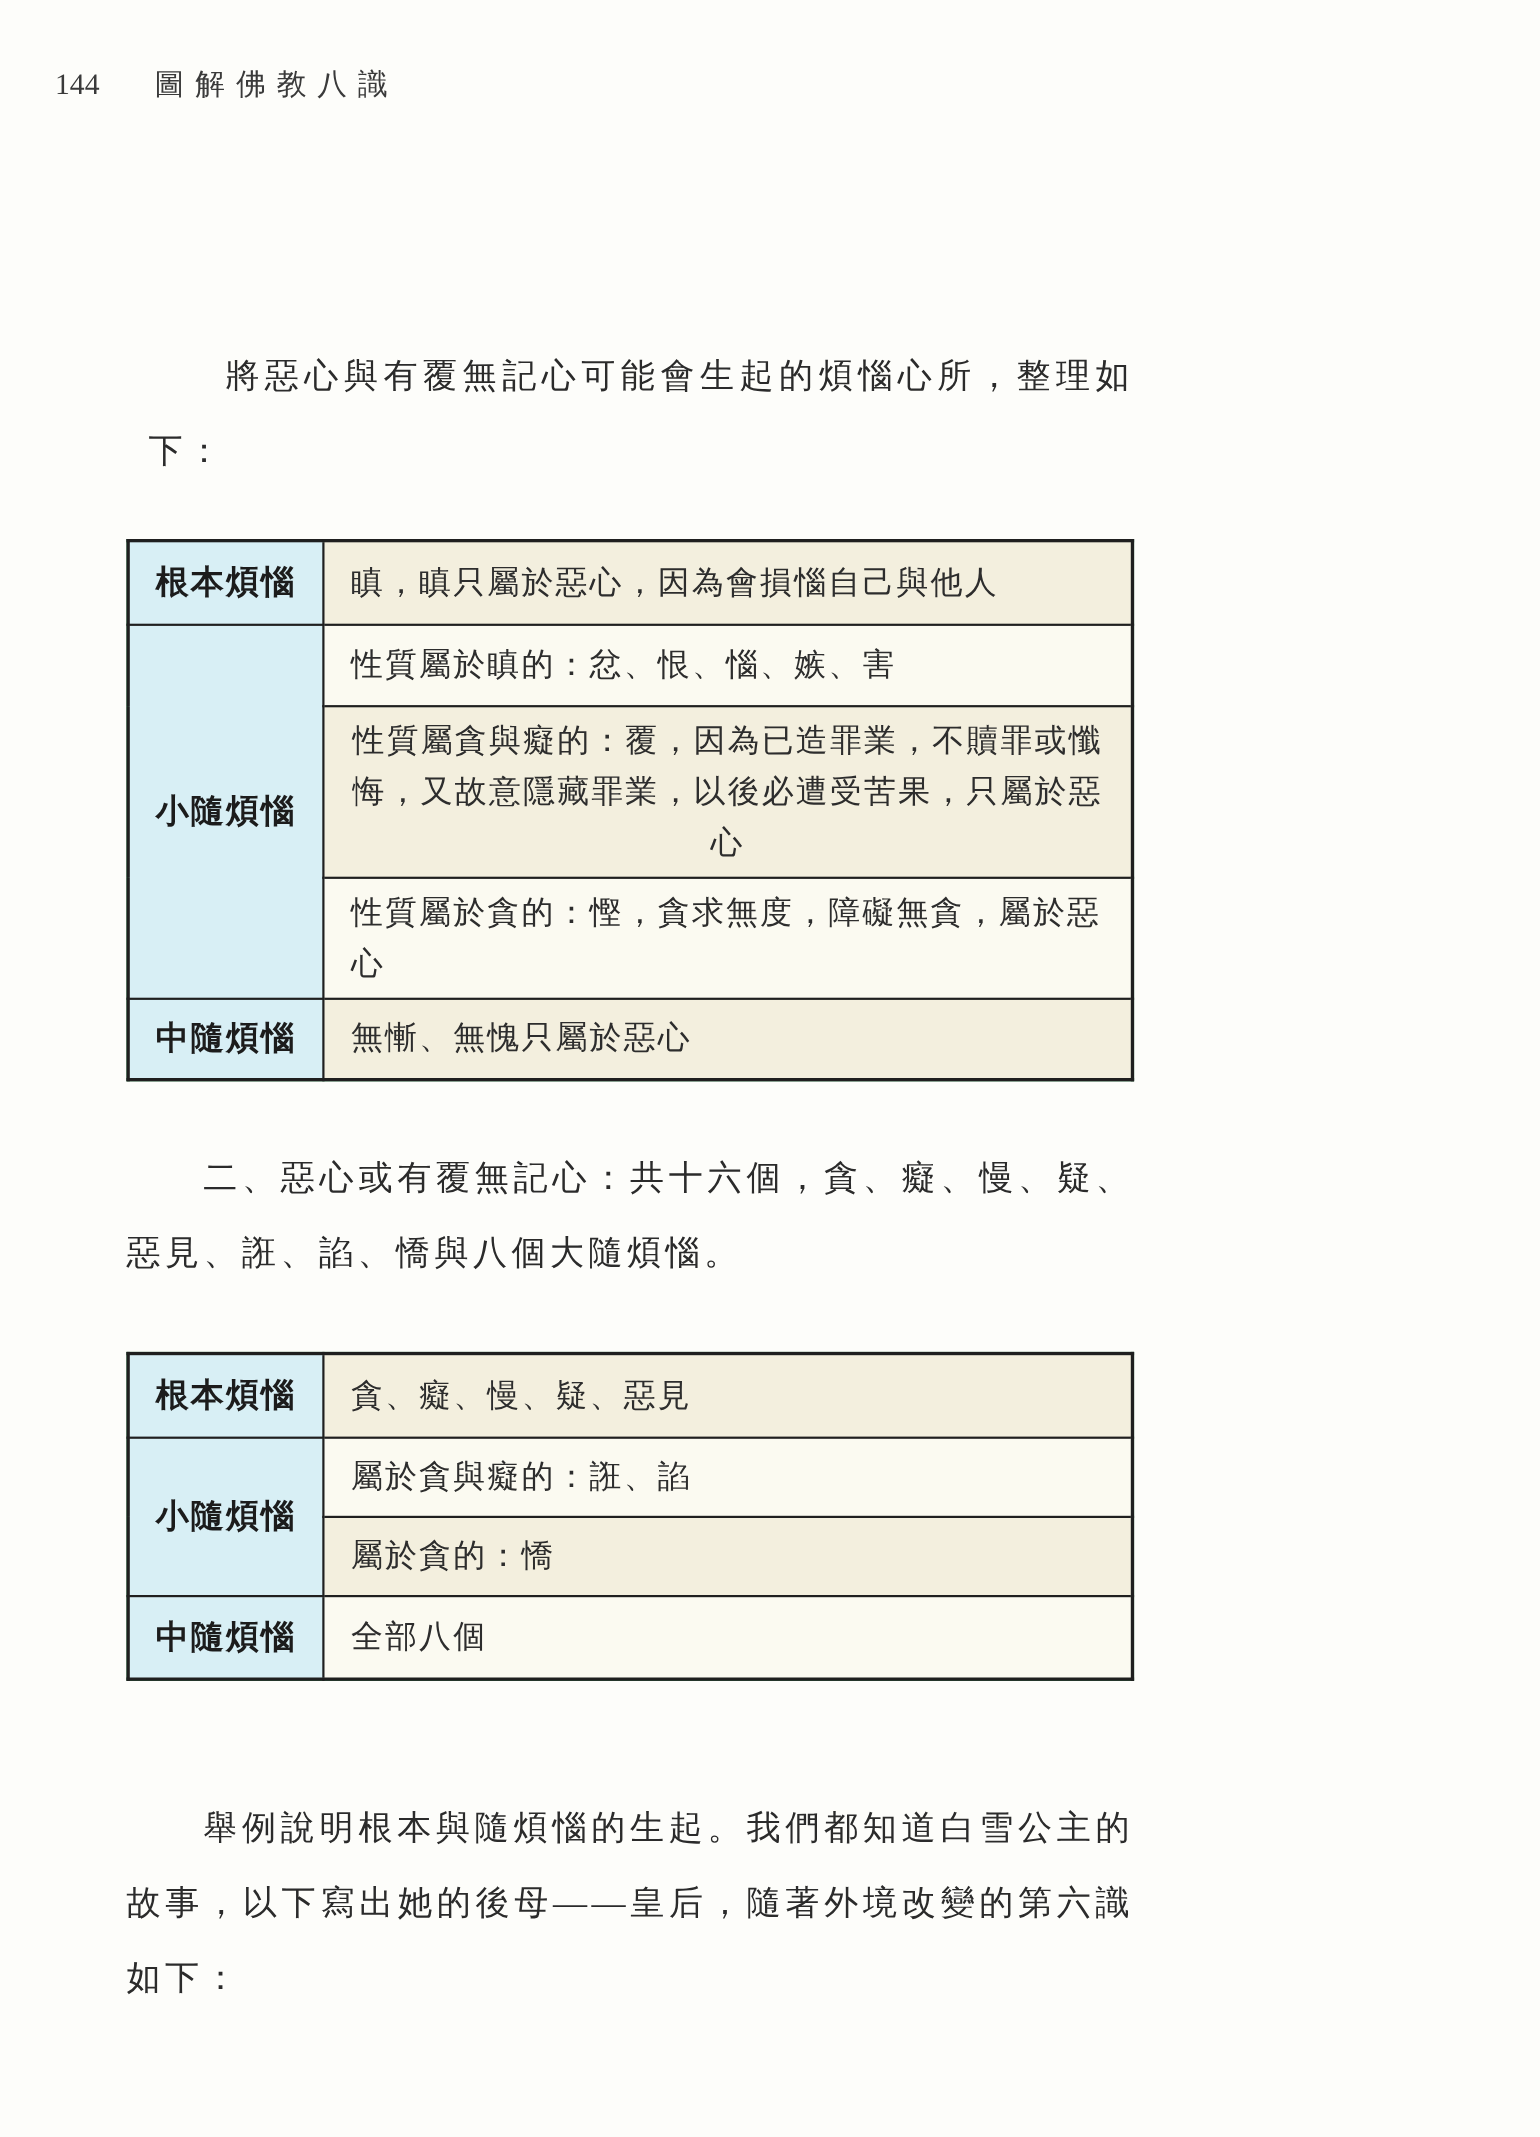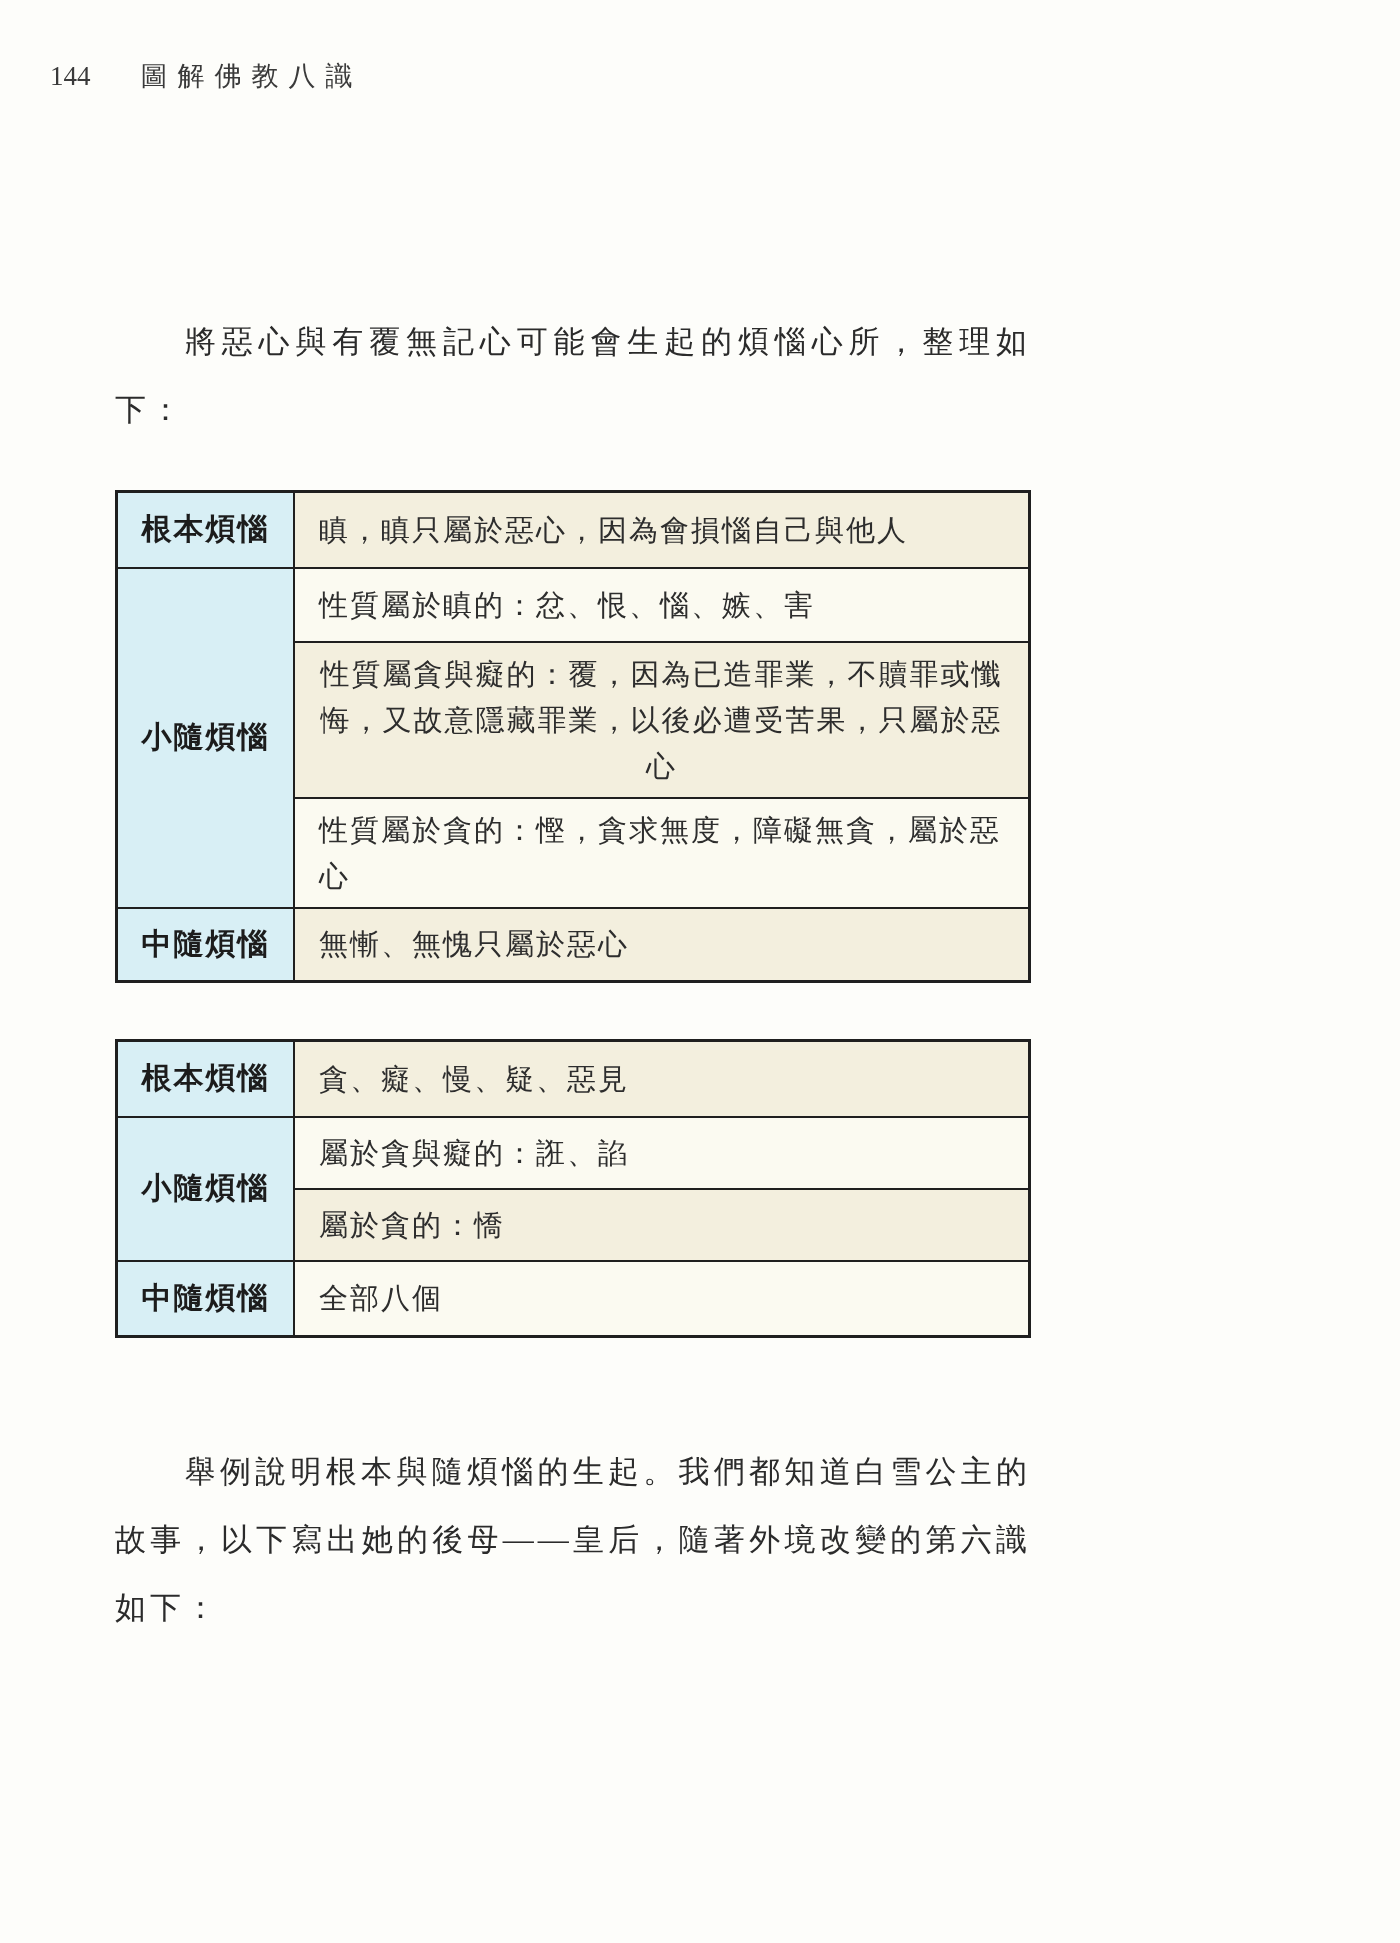--- a/index.html
+++ b/index.html
@@ -41,21 +41,21 @@
     margin:0;
     font-size:31px;
     line-height:68px;
     letter-spacing:4px;
     text-align:justify;
     text-justify:inter-character;
     text-indent:2.25em;
     color:#2b2b2b;
   }
 
-  .gap-lg { margin-top:126px; }
+  .gap-lg { margin-top:126px;margin-left:20px; }
   .gap-md { margin-top:54px; }
   .gap-xl { margin-top:100px; }
 
   
   table.info-table {
     border-collapse:collapse;
     width:916px;
     table-layout:fixed;
     font-family:"Liberation Sans", sans-serif;
     background:#15803d;
@@ -135,20 +135,21 @@
           <td class="content-cell bg-light">性質屬於貪的：慳，貪求無度，障礙無貪，屬於惡心</td>
         </tr>
         <tr class="t1-r5">
           <td class="label-cell">中隨煩惱</td>
           <td class="content-cell bg-cream">無慚、無愧只屬於惡心</td>
         </tr>
       </tbody>
         </table>
     </div>
 
+    <p class="para gap-md">二、惡心或有覆無記心：共十六個，貪、癡、慢、疑、惡見、誑、諂、憍與八個大隨煩惱。</p>
 
     <div class="table-block-2">
       <table class="info-table">
         <tbody>
             <tr class="t2-r1">
           <td class="label-cell">根本煩惱</td>
           <td class="content-cell bg-cream">貪、癡、慢、疑、惡見</td>
         </tr>
         <tr class="t2-r2">
           <td class="label-cell" rowspan="2">小隨煩惱</td>

